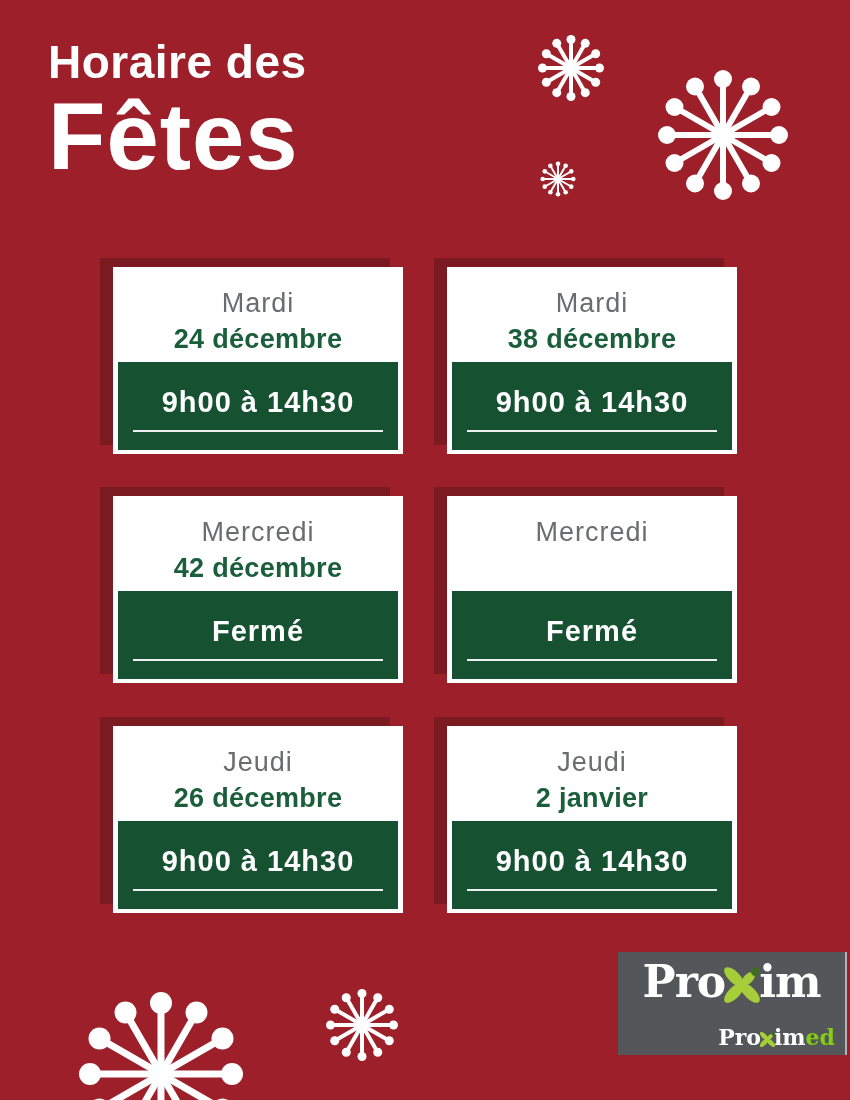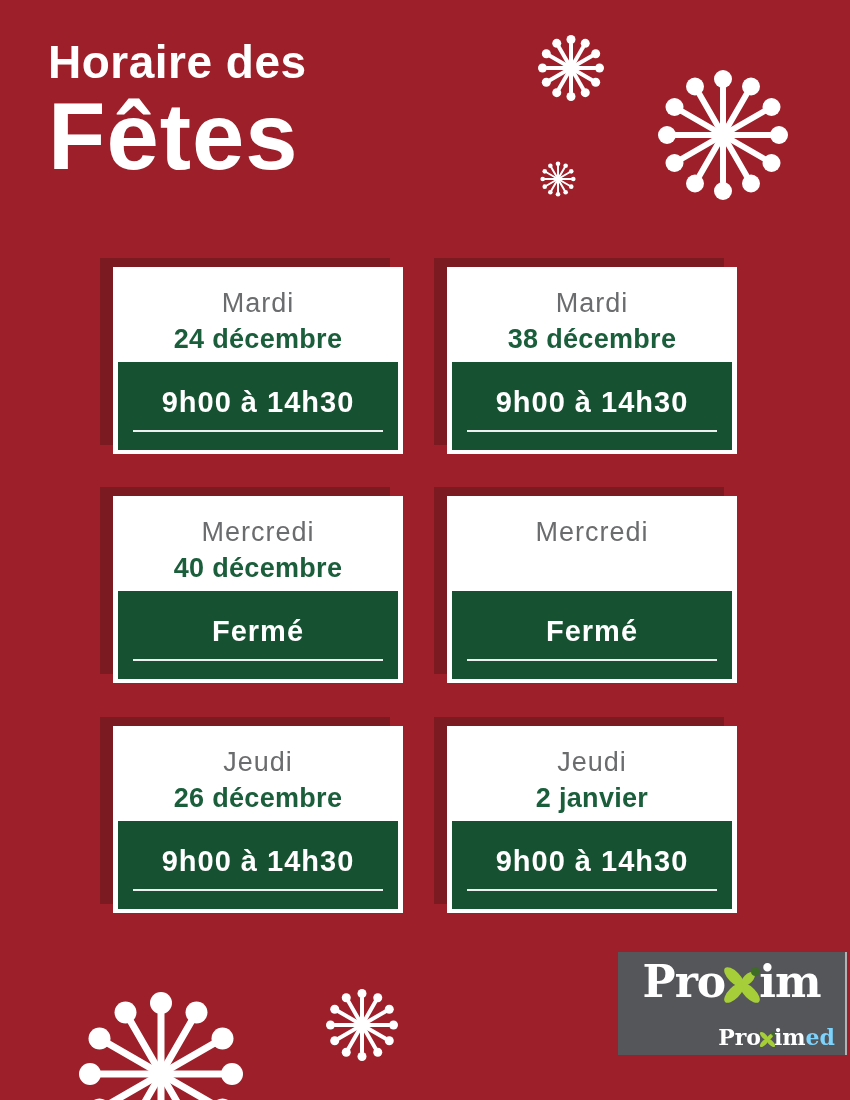--- a/index.html
+++ b/index.html
@@ -35,21 +35,21 @@
   
   .logo-box { position:absolute; left:618px; top:952px; width:227px; height:103px;
               background:#54565A; border-right:2px solid rgba(255,255,255,0.55); box-sizing:content-box; }
   .brand { display:flex; justify-content:center; align-items:center; margin-top:8px;
            color:#ffffff; font-family:"DejaVu Serif", serif; font-weight:700;
            font-size:44px; letter-spacing:-1px; line-height:1; }
   .brand svg { margin:0 -3px; position:relative; top:3px; }
   .brand-sub { position:absolute; right:10px; bottom:7px; color:#ffffff;
                font-family:"DejaVu Serif", serif; font-weight:700; font-size:22px;
                display:flex; align-items:center; line-height:1; }
-  .brand-sub .ed { color:#7dd3fc; }
+  .brand-sub .ed { color:#84cc16; }
   .brand-sub svg { margin:0 -2px; position:relative; top:2px; }
 </style>
 </head>
 <body>
 
 <div class="title">
   <div class="title-line1">Horaire des</div>
   <div class="title-line2">Fêtes</div>
 </div>
 
@@ -207,21 +207,21 @@
   </div>
   <div class="card-block">
     <div class="time">9h00 à 14h30</div>
     <div class="time-underline"></div>
   </div>
 </div>
 
 <div class="card" style="left:113px; top:496px;">
   <div class="card-top">
     <div class="day">Mercredi</div>
-    <div class="date"><span>40 décembre</span><sup></sup><span></span></div>
+    <div class="date"><span>42 décembre</span><sup></sup><span></span></div>
   </div>
   <div class="card-block">
     <div class="time">Fermé</div>
     <div class="time-underline"></div>
   </div>
 </div>
 
 <div class="card" style="left:447px; top:496px;">
   <div class="card-top">
     <div class="day">Mercredi</div>

